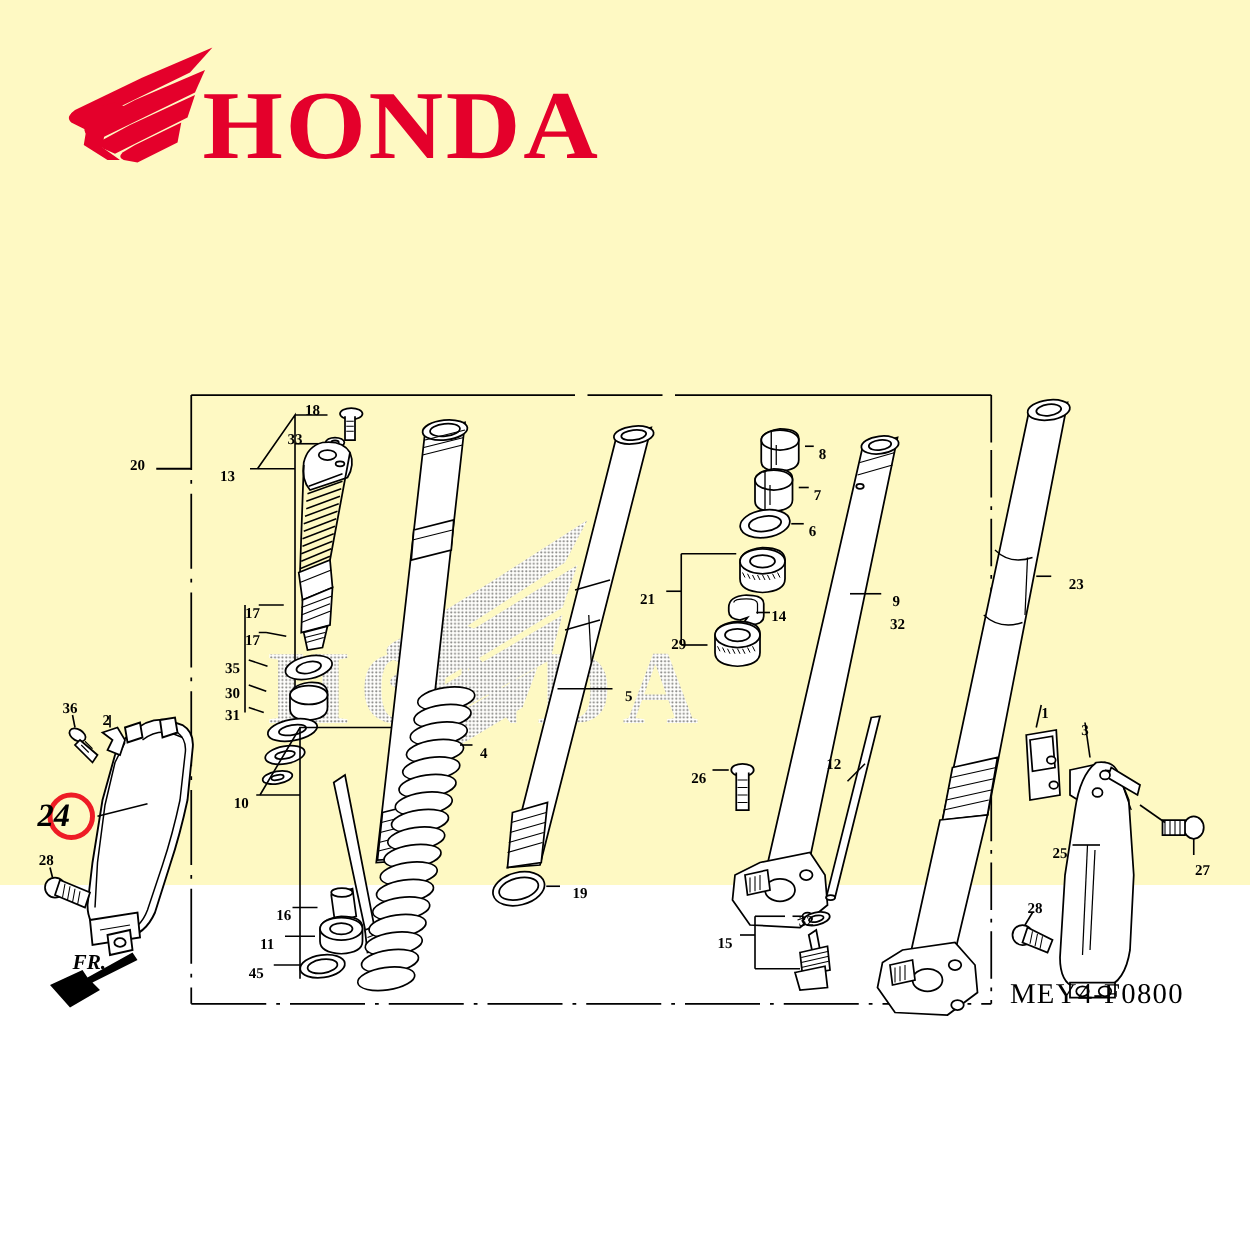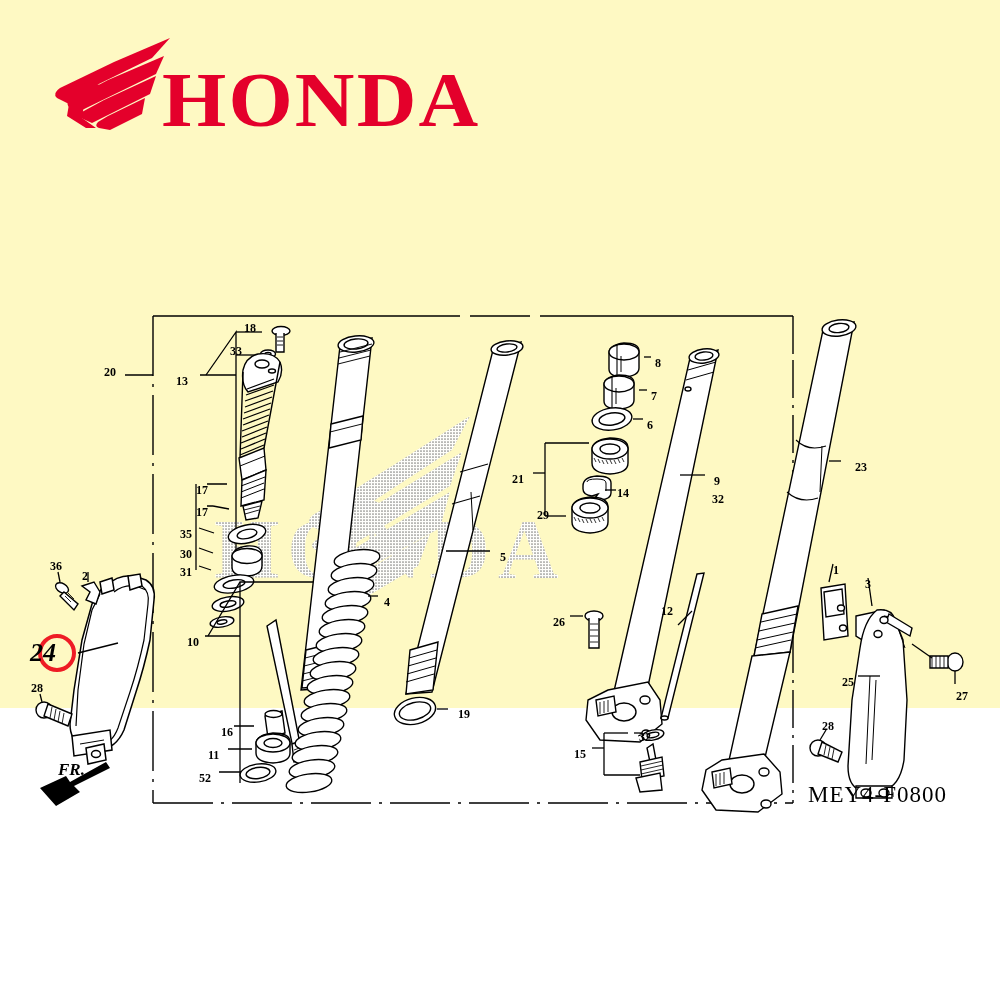--- a/index.html
+++ b/index.html
@@ -474,21 +474,21 @@
       <div class="lbl" style="left: 230px; top: 345px;">33</div>
       <div class="lbl" style="left: 176px; top: 375px;">13</div>
       <div class="lbl" style="left: 196px; top: 484px;">17</div>
       <div class="lbl" style="left: 196px; top: 506px;">17</div>
       <div class="lbl" style="left: 180px; top: 528px;">35</div>
       <div class="lbl" style="left: 180px; top: 548px;">30</div>
       <div class="lbl" style="left: 180px; top: 566px;">31</div>
       <div class="lbl" style="left: 187px; top: 636px;">10</div>
       <div class="lbl" style="left: 221px; top: 726px;">16</div>
       <div class="lbl" style="left: 208px; top: 749px;">11</div>
-      <div class="lbl" style="left: 199px; top: 772px;">52</div>
+      <div class="lbl" style="left: 199px; top: 772px;">45</div>
       <div class="lbl" style="left: 50px; top: 560px;">36</div>
       <div class="lbl" style="left: 82px; top: 570px;">2</div>
       <div class="lbl" style="left: 31px; top: 682px;">28</div>
       <div class="lbl" style="left: 384px; top: 596px;">4</div>
       <div class="lbl" style="left: 500px; top: 551px;">5</div>
       <div class="lbl" style="left: 458px; top: 708px;">19</div>
       <div class="lbl" style="left: 655px; top: 357px;">8</div>
       <div class="lbl" style="left: 651px; top: 390px;">7</div>
       <div class="lbl" style="left: 647px; top: 419px;">6</div>
       <div class="lbl" style="left: 512px; top: 473px;">21</div>

